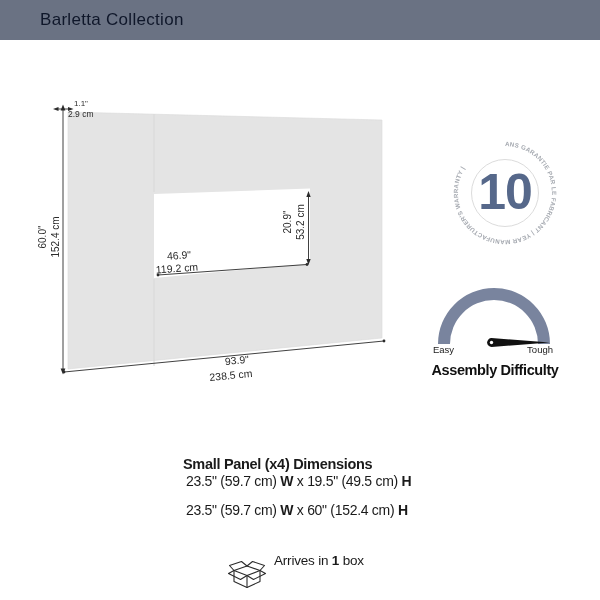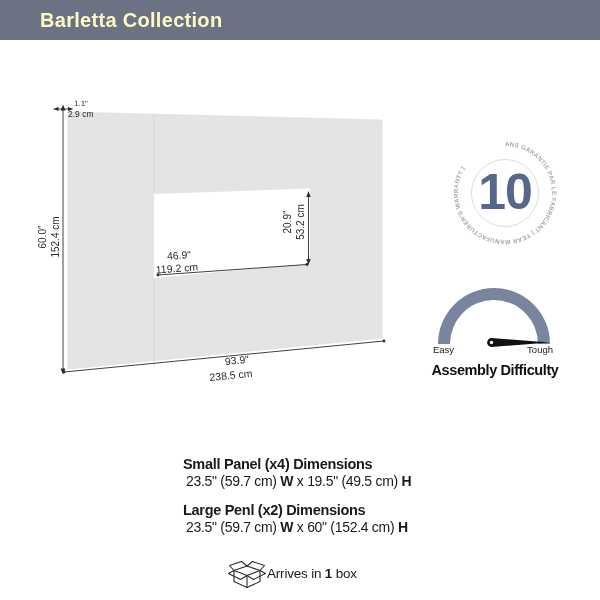--- a/index.html
+++ b/index.html
@@ -6,36 +6,36 @@
   .page {
     position:relative; width:600px; height:600px; overflow:hidden;
     background:#ffffff; font-family:"Liberation Sans", sans-serif;
   }
   .header {
     position:absolute; top:0; left:0; width:600px; height:40px;
     background:#6A7283; display:flex; align-items:center;
     box-sizing:border-box; padding-left:40px;
   }
   .header-title {
-    color:#fef9c3; font-size:20px; font-weight:700; letter-spacing:.3px;
+    color:#0f172a; font-size:17px; font-weight:400; letter-spacing:.3px;
   }
   svg.diagram { position:absolute; top:0; left:0; }
   svg text { font-family:"Liberation Sans", sans-serif; }
   .dim-text { fill:#2b2b2b; }
   .specs {
     position:absolute; left:183px; top:456px; color:#1a1a1a;
     letter-spacing:-0.3px;
   }
   .spec-title { font-size:14.5px; font-weight:700; line-height:17px; }
   .spec-dims  { font-size:14px; line-height:16px; padding-left:3px; }
   .spec-dims b { font-weight:700; }
   .spec-group + .spec-group { margin-top:13px; }
   .shipping {
     position:absolute; left:227px; top:553px;
-    display:flex; align-items:center; gap:0;
+    display:flex; align-items:flex-start; gap:7px;
   }
   .shipping-text { font-size:13.5px; color:#1a1a1a; letter-spacing:-0.2px; }
   .shipping-text b { font-weight:700; }
 </style>
 </head>
 <body>
 
 <div class="page">
 
   <div class="header">
@@ -111,21 +111,20 @@
       <text x="495" y="375" font-size="14.5" font-weight="700" letter-spacing="-0.4" fill="#111111" text-anchor="middle">Assembly Difficulty</text>
     </g>
   </svg>
 
   <div class="specs">
     <div class="spec-group">
       <div class="spec-title">Small Panel (x4) Dimensions</div>
       <div class="spec-dims"><span>23.5" (59.7 cm) </span><b>W</b><span> x 19.5" (49.5 cm) </span><b>H</b></div>
     </div>
     <div class="spec-group">
-      <div class="spec-title">Large Penl (x2) Dimensions</div>
       <div class="spec-dims"><span>23.5" (59.7 cm) </span><b>W</b><span> x 60" (152.4 cm) </span><b>H</b></div>
     </div>
   </div>
 
   <div class="shipping">
     <svg width="40" height="40" viewBox="0 0 40 40" fill="none" stroke="#2B2B2B" stroke-width="1.1" stroke-linejoin="round" stroke-linecap="round">
       <path d="M7 17.5 L2.5 12.5 L14.5 8.5 L20 13"></path>
       <path d="M20 13 L25.5 8.5 L37.5 12.5 L33 17.5"></path>
       <path d="M20 13 L33 17.5 L20 22.5 L7 17.5 Z"></path>
       <path d="M7 17.5 L1.5 20.5 L13.5 26.5 L20 22.5"></path>

